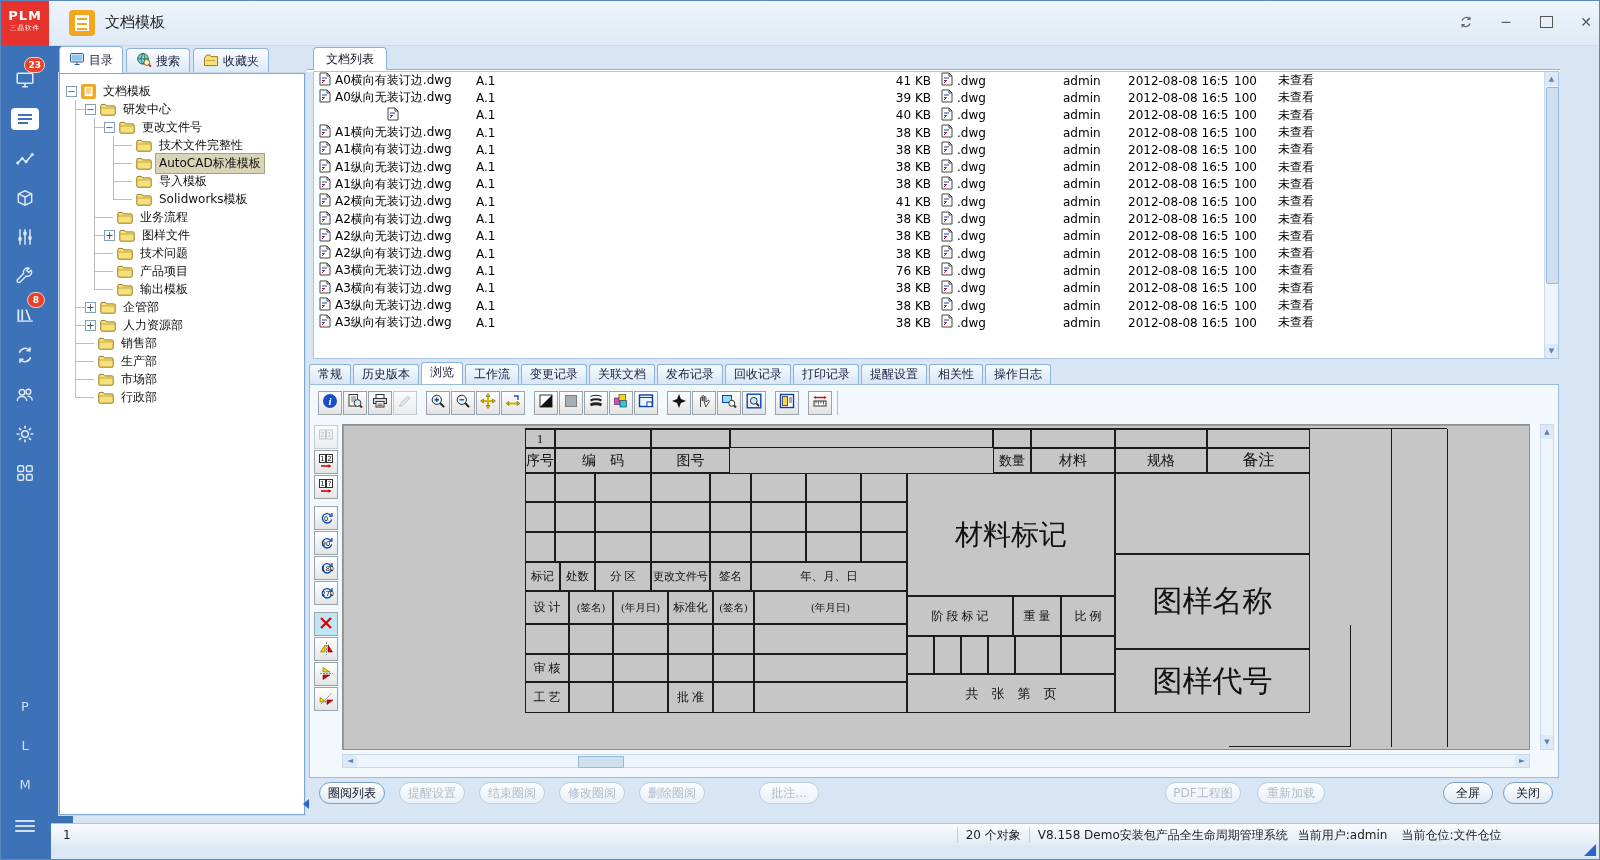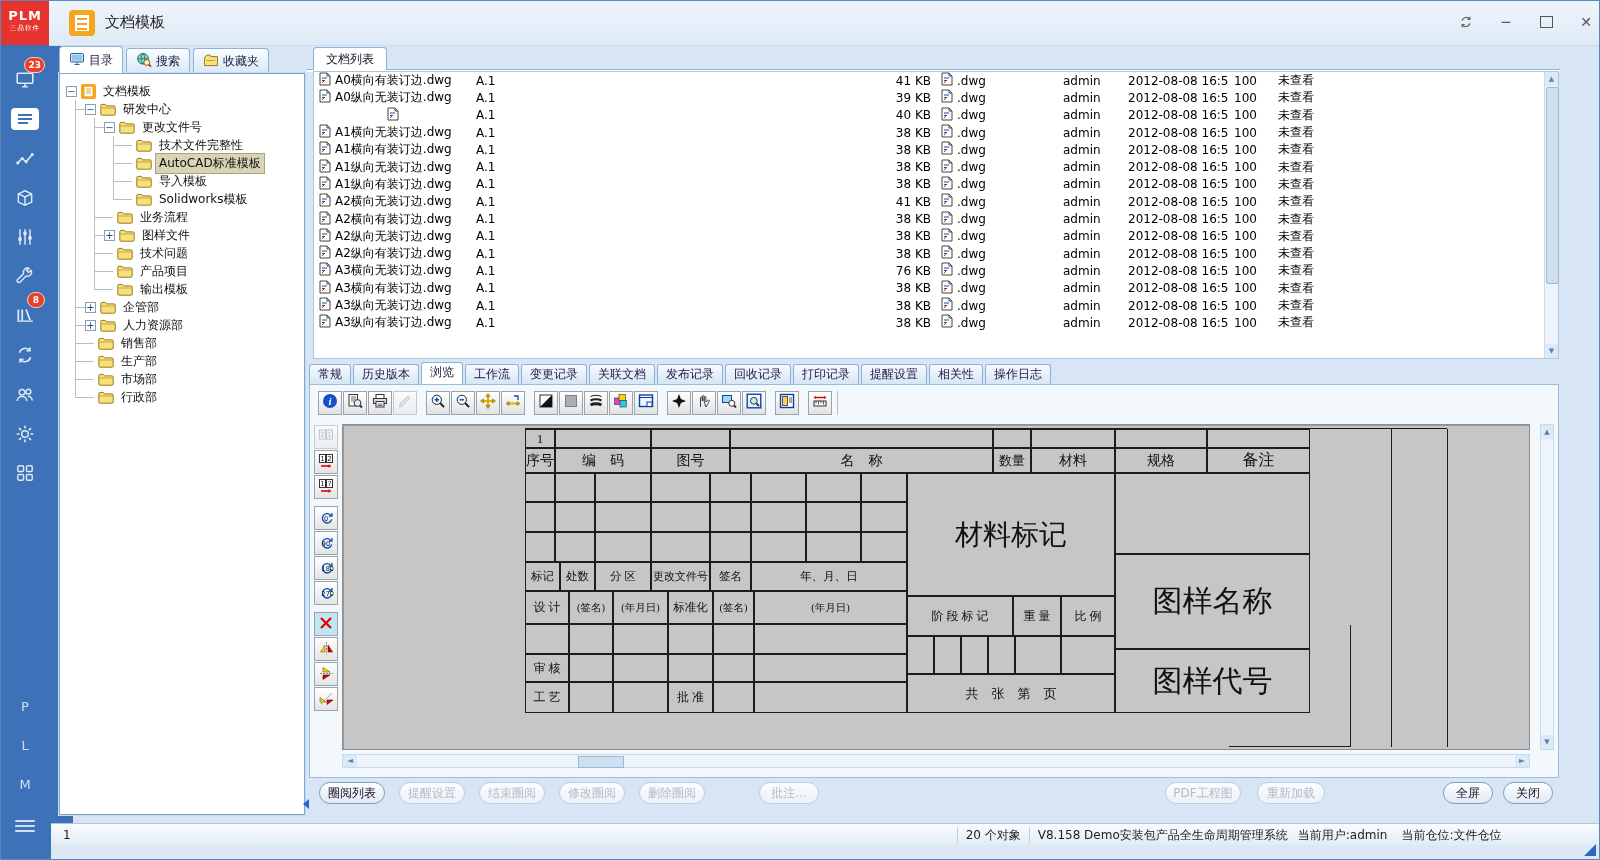--- a/index.html
+++ b/index.html
@@ -1453,21 +1453,20 @@
           <div class="tbc" style="left: 212px; top: 4px; width: 96px; height: 19px; font-size: 12px;"></div>
           <div class="tbc" style="left: 308px; top: 4px; width: 79px; height: 19px; font-size: 12px;"></div>
           <div class="tbc" style="left: 387px; top: 4px; width: 263px; height: 19px; font-size: 12px;"></div>
           <div class="tbc" style="left: 650px; top: 4px; width: 38px; height: 19px; font-size: 12px;"></div>
           <div class="tbc" style="left: 688px; top: 4px; width: 84px; height: 19px; font-size: 12px;"></div>
           <div class="tbc" style="left: 772px; top: 4px; width: 92px; height: 19px; font-size: 12px;"></div>
           <div class="tbc" style="left: 864px; top: 4px; width: 103px; height: 19px; font-size: 12px;"></div>
           <div class="tbc" style="left: 182px; top: 23px; width: 30px; height: 25px; font-size: 14px;">序号</div>
           <div class="tbc" style="left: 212px; top: 23px; width: 96px; height: 25px; font-size: 14px;">编    码</div>
           <div class="tbc" style="left: 308px; top: 23px; width: 79px; height: 25px; font-size: 14px;">图号</div>
-          <div class="tbc" style="left: 387px; top: 23px; width: 263px; height: 25px; font-size: 14px;">名    称</div>
           <div class="tbc" style="left: 650px; top: 23px; width: 38px; height: 25px; font-size: 13px;">数量</div>
           <div class="tbc" style="left: 688px; top: 23px; width: 84px; height: 25px; font-size: 14px;">材料</div>
           <div class="tbc" style="left: 772px; top: 23px; width: 92px; height: 25px; font-size: 14px;">规格</div>
           <div class="tbc" style="left: 864px; top: 23px; width: 103px; height: 25px; font-size: 16px;">备注</div>
           <div class="tbc" style="left: 182px; top: 48px; width: 30px; height: 29px; font-size: 12px;"></div>
           <div class="tbc" style="left: 212px; top: 48px; width: 40px; height: 29px; font-size: 12px;"></div>
           <div class="tbc" style="left: 252px; top: 48px; width: 56px; height: 29px; font-size: 12px;"></div>
           <div class="tbc" style="left: 308px; top: 48px; width: 59px; height: 29px; font-size: 12px;"></div>
           <div class="tbc" style="left: 367px; top: 48px; width: 41px; height: 29px; font-size: 12px;"></div>
           <div class="tbc" style="left: 408px; top: 48px; width: 55px; height: 29px; font-size: 12px;"></div>

